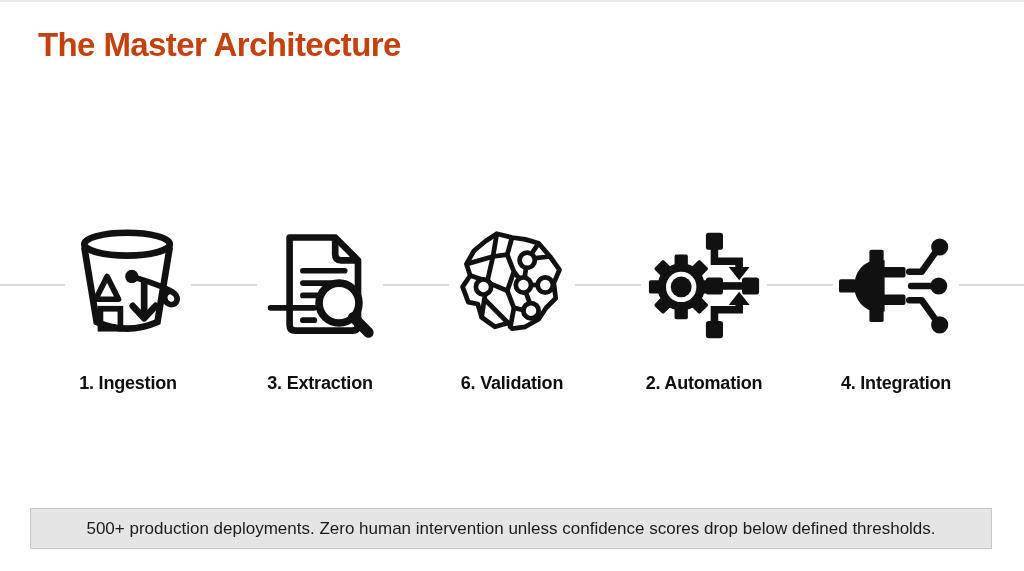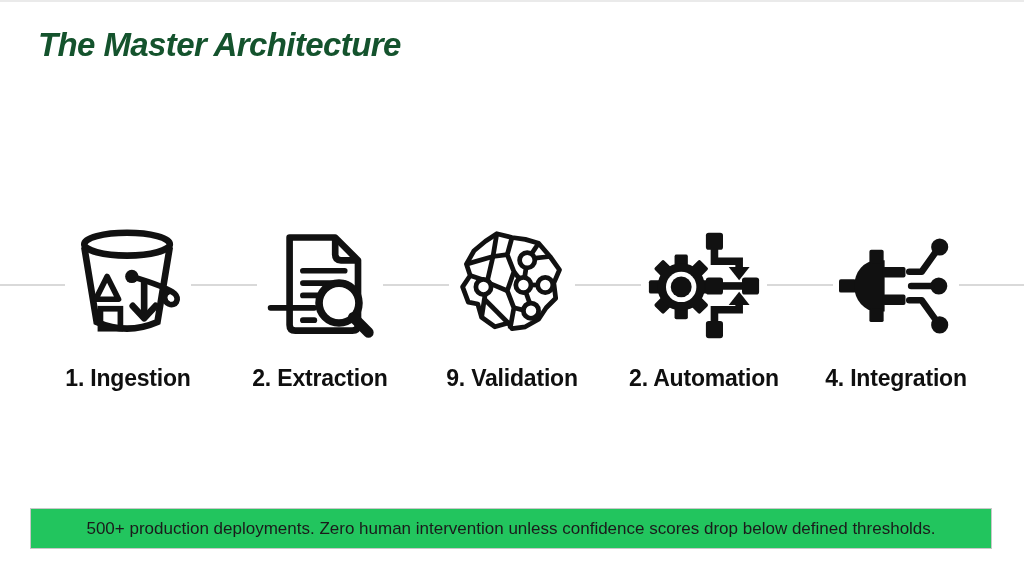--- a/index.html
+++ b/index.html
@@ -19,23 +19,22 @@
     background: #d8d8d8;
     opacity: .55;
   }
   .page-title {
     position: absolute;
     left: 38px;
     top: 26px;
     font-size: 33px;
     font-weight: 700;
     letter-spacing: -0.6px;
-    color: #14532d;
+    color: #c2410c;
     white-space: nowrap;
-    font-style: italic;
   }
   .connector-line {
     position: absolute;
     top: 284px;
     left: 0;
     width: 1024px;
     height: 2px;
     background: #d9d9d9;
   }
   .pipeline {
@@ -54,35 +53,35 @@
   .icon-box {
     width: 126px;
     height: 120px;
     background: #ffffff;
     display: flex;
     align-items: center;
     justify-content: center;
   }
   .icon-box svg { display: block; }
   .step-label {
-    margin-top: 20px;
-    font-size: 23px;
+    margin-top: 28px;
+    font-size: 18px;
     font-weight: 700;
     letter-spacing: -0.2px;
     color: #0f0f0f;
     white-space: nowrap;
   }
   .footer-note {
     position: absolute;
     left: 30px;
     top: 508px;
     width: 962px;
     height: 41px;
     border: 1px solid #c8c8c8;
-    background: #22c55e;
+    background: #e5e5e5;
     box-sizing: border-box;
     display: flex;
     align-items: center;
     justify-content: center;
   }
   .footer-note-text {
     font-size: 17px;
     font-weight: 400;
     color: #1b1b1b;
     white-space: nowrap;
@@ -128,21 +127,21 @@
             <path d="M42,45 H86"></path>
             <path d="M42,58 H86"></path>
             <path d="M42,71 H62"></path>
             <path d="M8,84 H54"></path>
             <path d="M42,97 H54"></path>
           </g>
           <circle cx="80" cy="79" r="21" fill="#fff" stroke="#111" stroke-width="8"></circle>
           <path d="M95,94 L111,110" fill="none" stroke="#111" stroke-width="11" stroke-linecap="round"></path>
         </svg>
       </div>
-      <div class="step-label">2. Extraction</div>
+      <div class="step-label">3. Extraction</div>
     </div>
 
     <div class="step">
       <div class="icon-box">
         <svg viewBox="0 0 120 120" width="114" height="114" aria-hidden="true">
           <g fill="none" stroke="#111" stroke-width="5" stroke-linejoin="round">
             <path d="M60,10 L44,6 L32,14 L20,24 L12,38 L16,50 L8,62 L14,78 L24,80 L28,94 L42,104 L56,100 L60,106 L74,104 L88,96 L96,84 L106,74 L104,58 L110,44 L100,30 L88,16 L74,12 Z"></path>
             <path d="M60,10 L55,28 L62,46 L55,66 L62,84 L58,106"></path>
             <path d="M44,6 L40,30 L12,38"></path>
             <path d="M40,30 L34,56 L16,50"></path>
@@ -162,21 +161,21 @@
           </g>
           <g fill="#fff" stroke="#111" stroke-width="5">
             <circle cx="30" cy="62" r="8"></circle>
             <circle cx="76" cy="34" r="8"></circle>
             <circle cx="72" cy="60" r="8"></circle>
             <circle cx="95" cy="60" r="8"></circle>
             <circle cx="80" cy="87" r="8"></circle>
           </g>
         </svg>
       </div>
-      <div class="step-label">9. Validation</div>
+      <div class="step-label">6. Validation</div>
     </div>
 
     <div class="step">
       <div class="icon-box">
         <svg viewBox="0 0 120 120" width="114" height="114" aria-hidden="true">
           <g fill="#111">
             <g transform="translate(36,62)">
               <rect x="-7" y="-34" width="14" height="15" rx="2"></rect>
               <rect x="-7" y="-34" width="14" height="15" rx="2" transform="rotate(45)"></rect>
               <rect x="-7" y="-34" width="14" height="15" rx="2" transform="rotate(90)"></rect>

